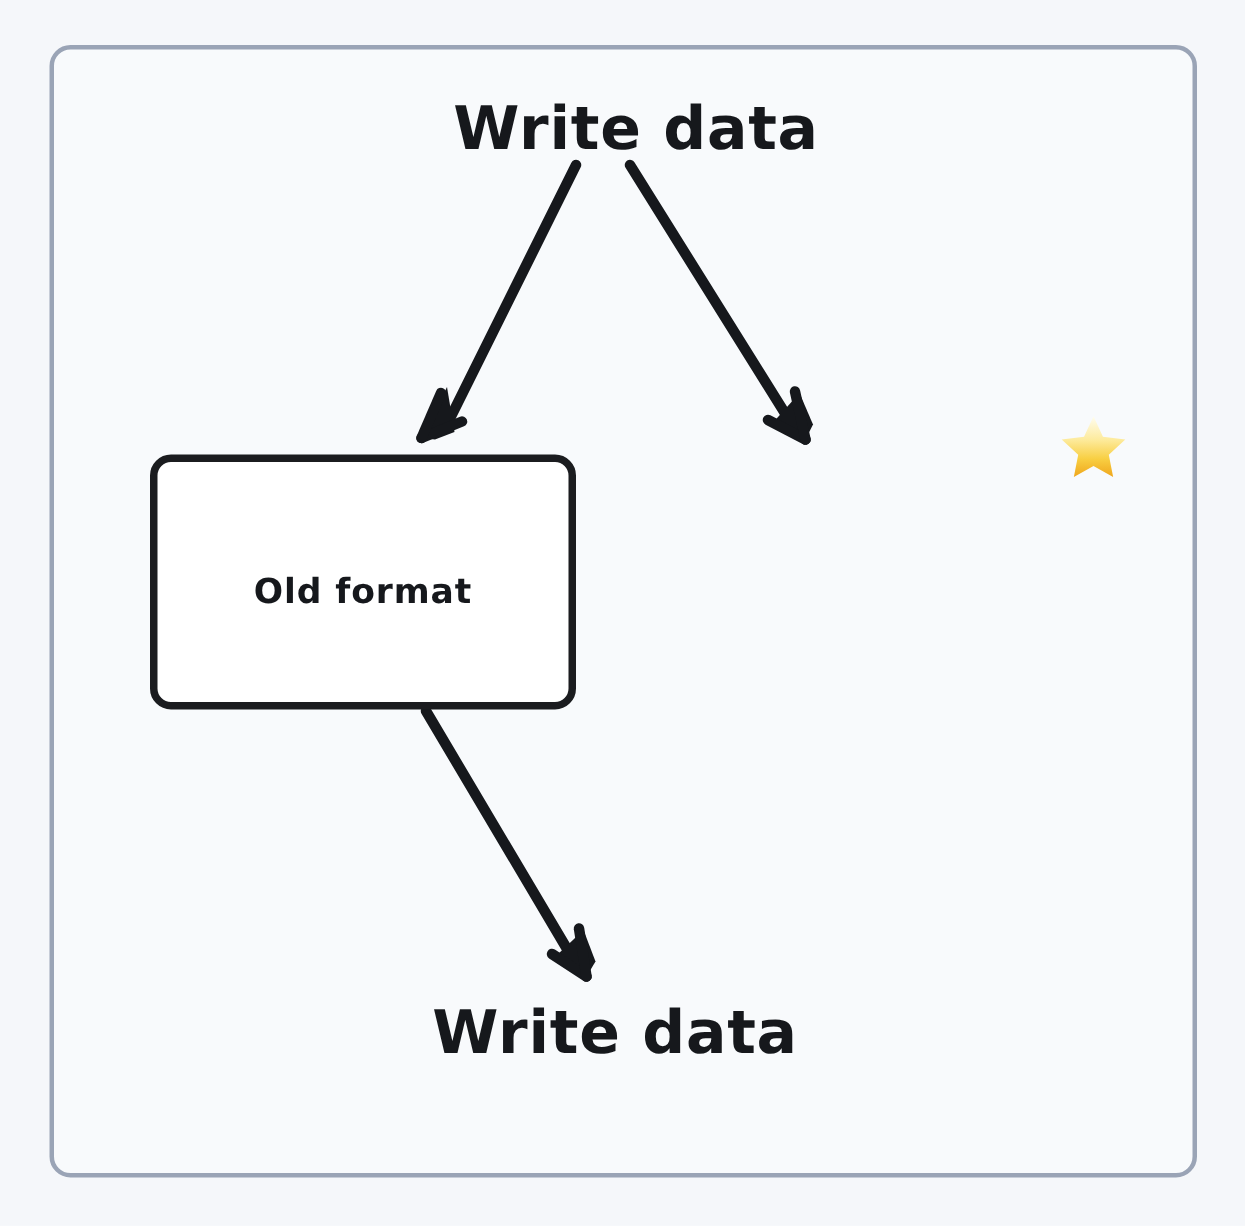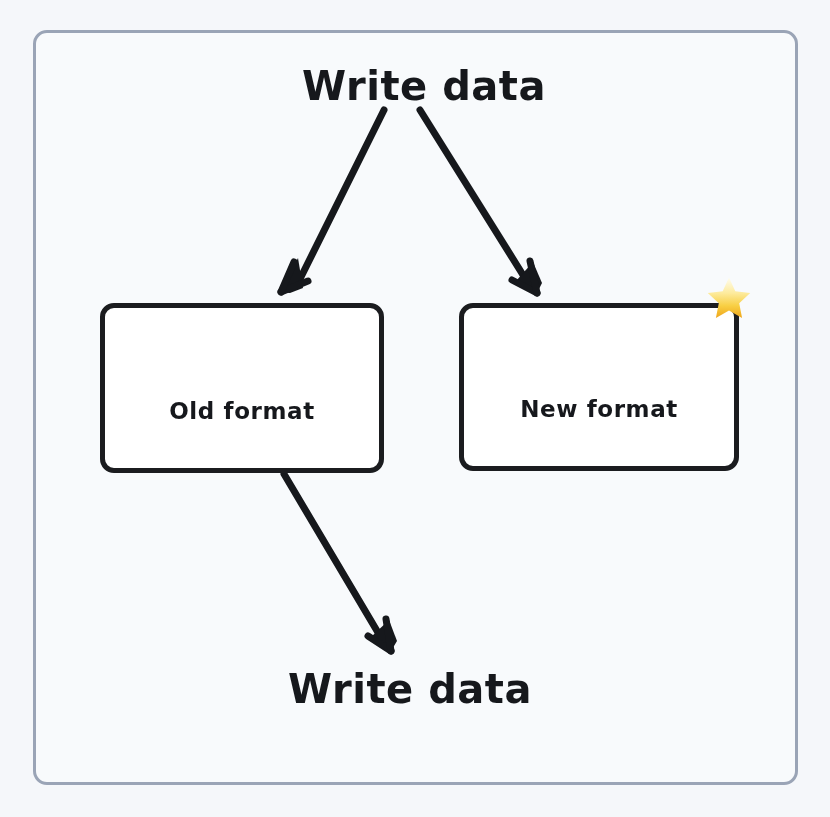--- a/index.html
+++ b/index.html
@@ -73,21 +73,20 @@
     position: absolute;
     left: 0;
     right: 0;
     text-align: center;
     font-family: "DejaVu Sans", sans-serif;
     font-weight: 700;
     font-size: 23px;
     letter-spacing: 0.6px;
     color: #16181c;
     white-space: nowrap;
-    margin-top: 16px;
   }
   .node-old .node-label { top: 74px; }
   .node-new .node-label { top: 72px; }
 
   
   .star-badge {
     position: absolute;
     left: 705px;
     top: 275px;
     width: 48px;
@@ -124,23 +123,20 @@
       <path d="M391,651 L386,619" stroke="#16181c" stroke-width="7" stroke-linecap="round" fill="none"></path>
     </g>
   </svg>
 
   <div class="heading heading-write">Write data</div>
 
   <div class="node node-old">
     <div class="node-label">Old format</div>
   </div>
 
-  <div class="node node-new">
-    <div class="node-label">New format</div>
-  </div>
 
   <svg class="star-badge" viewBox="0 0 48 48" aria-hidden="true">
     <defs>
       <linearGradient id="starGrad" x1="0" y1="0" x2="0" y2="1">
         <stop offset="0%" stop-color="#fffdf0"></stop>
         <stop offset="38%" stop-color="#fdeb9e"></stop>
         <stop offset="70%" stop-color="#f8cf43"></stop>
         <stop offset="100%" stop-color="#efa61c"></stop>
       </linearGradient>
     </defs>

